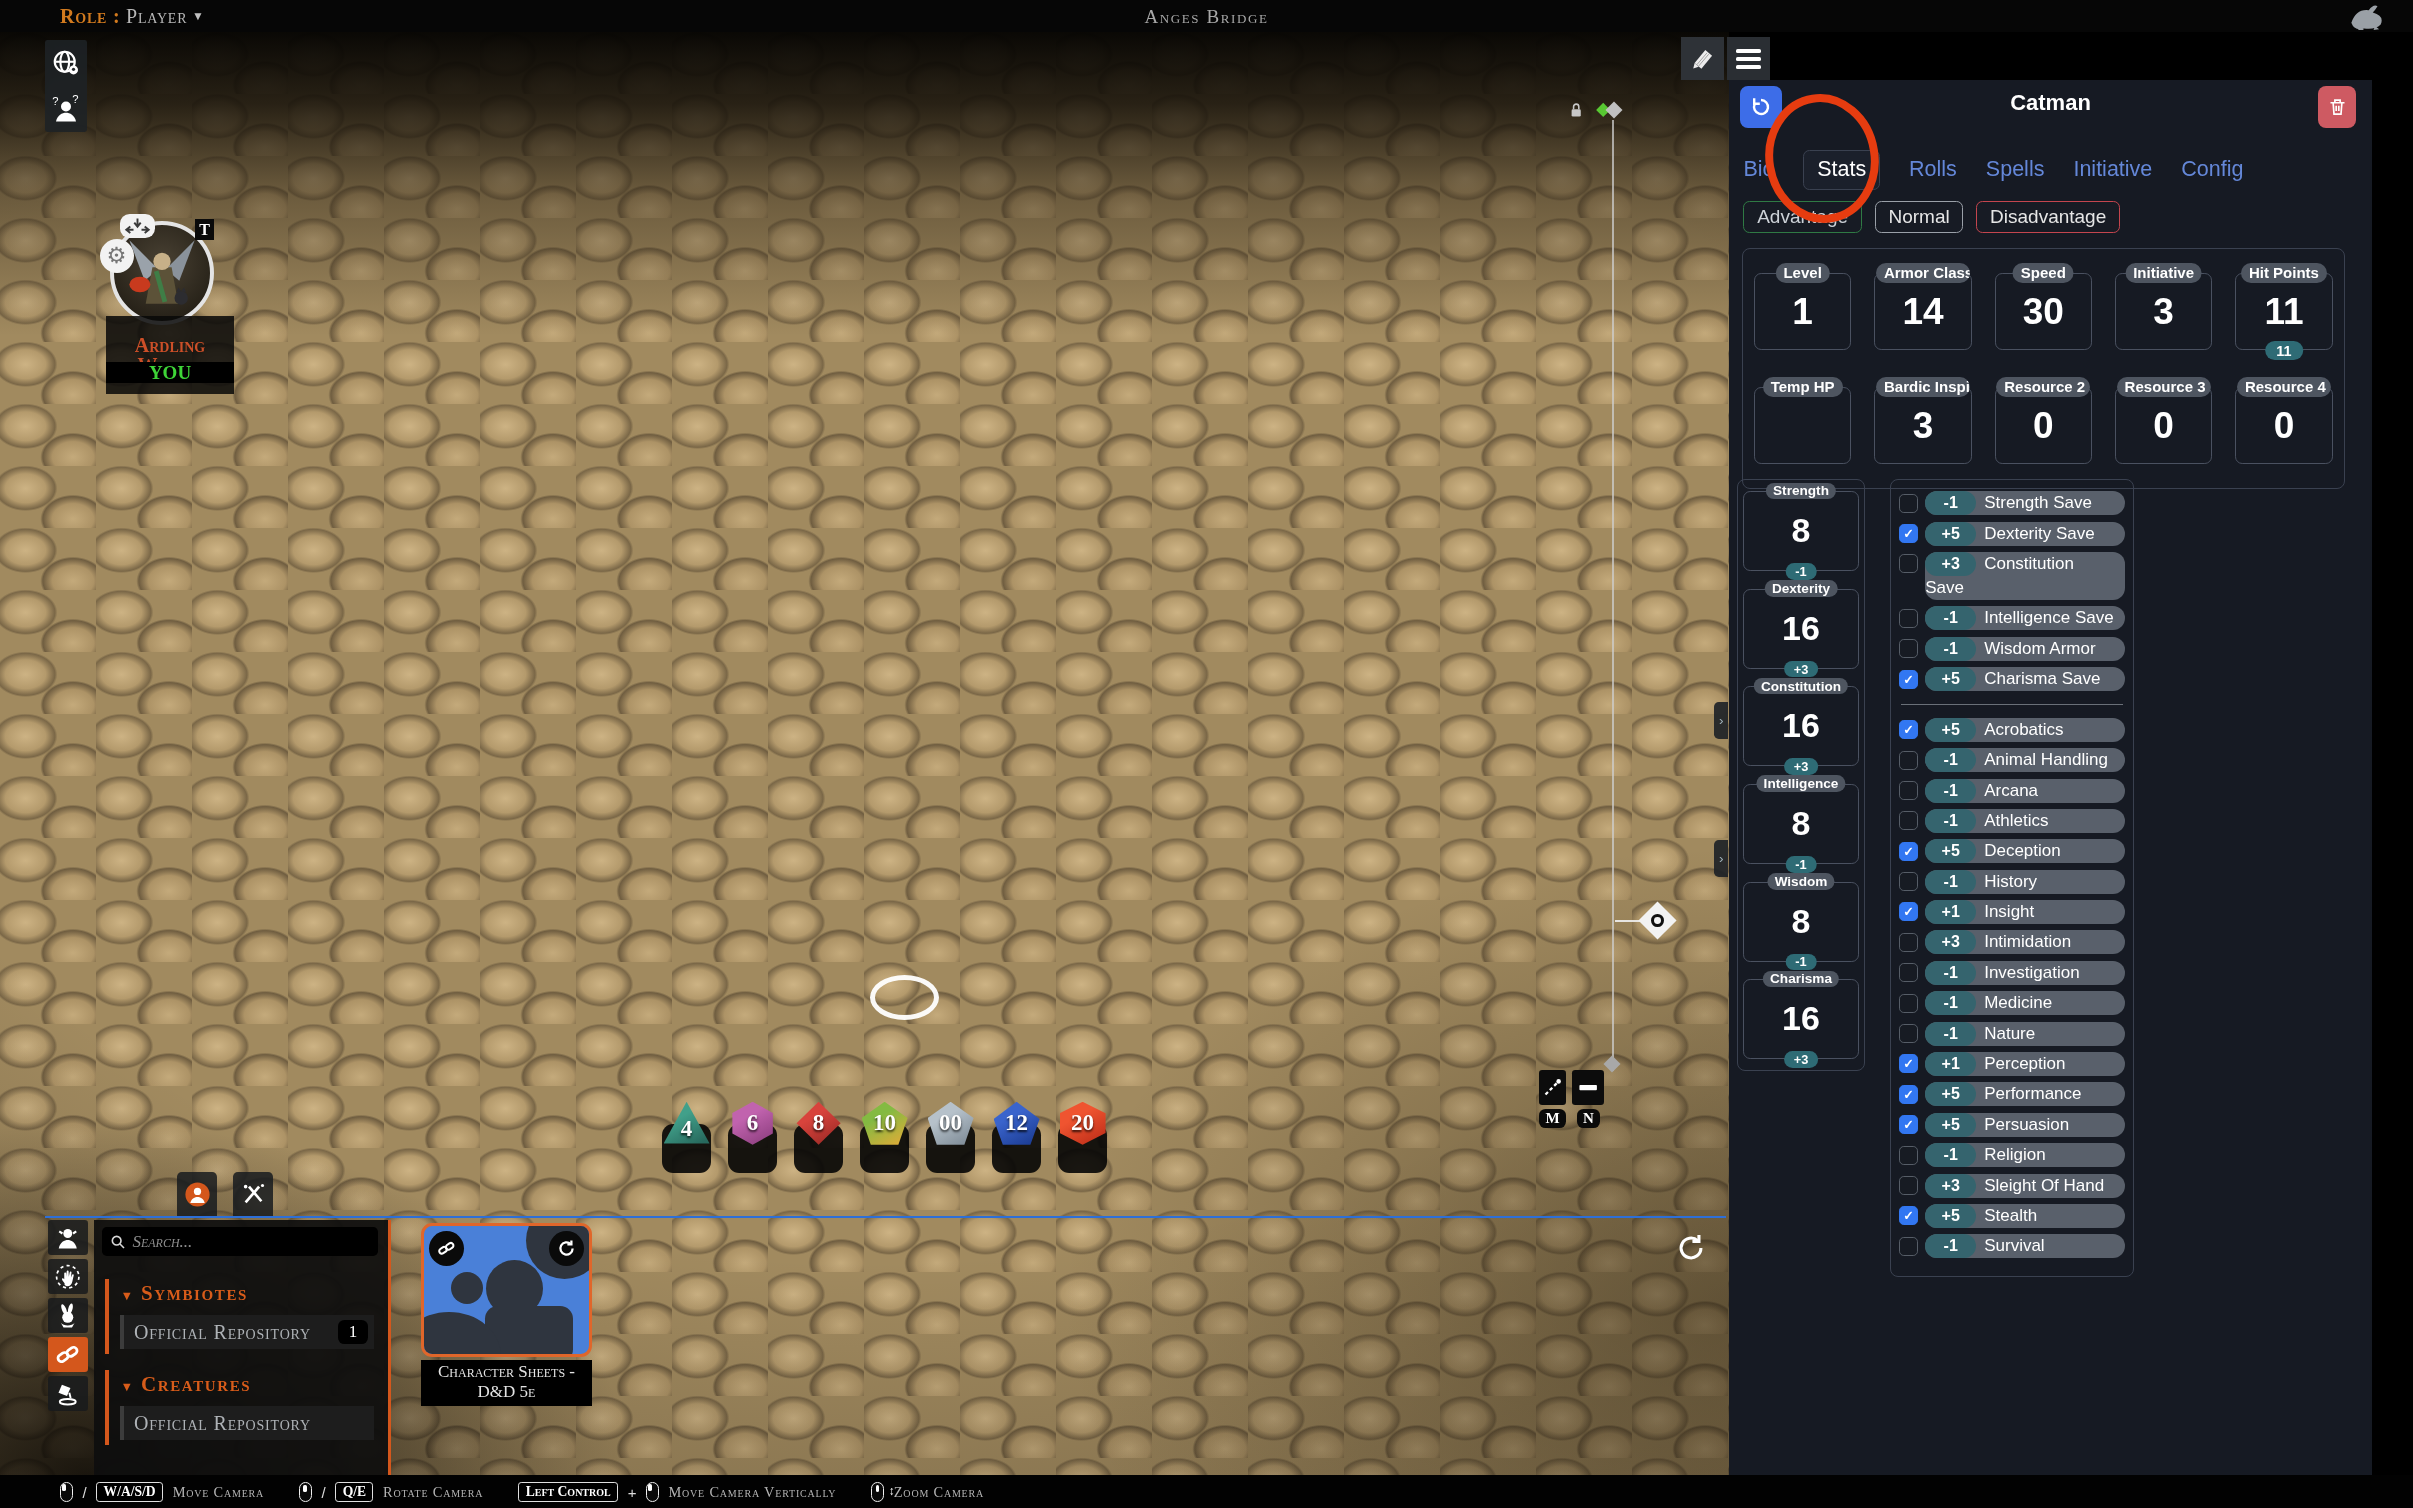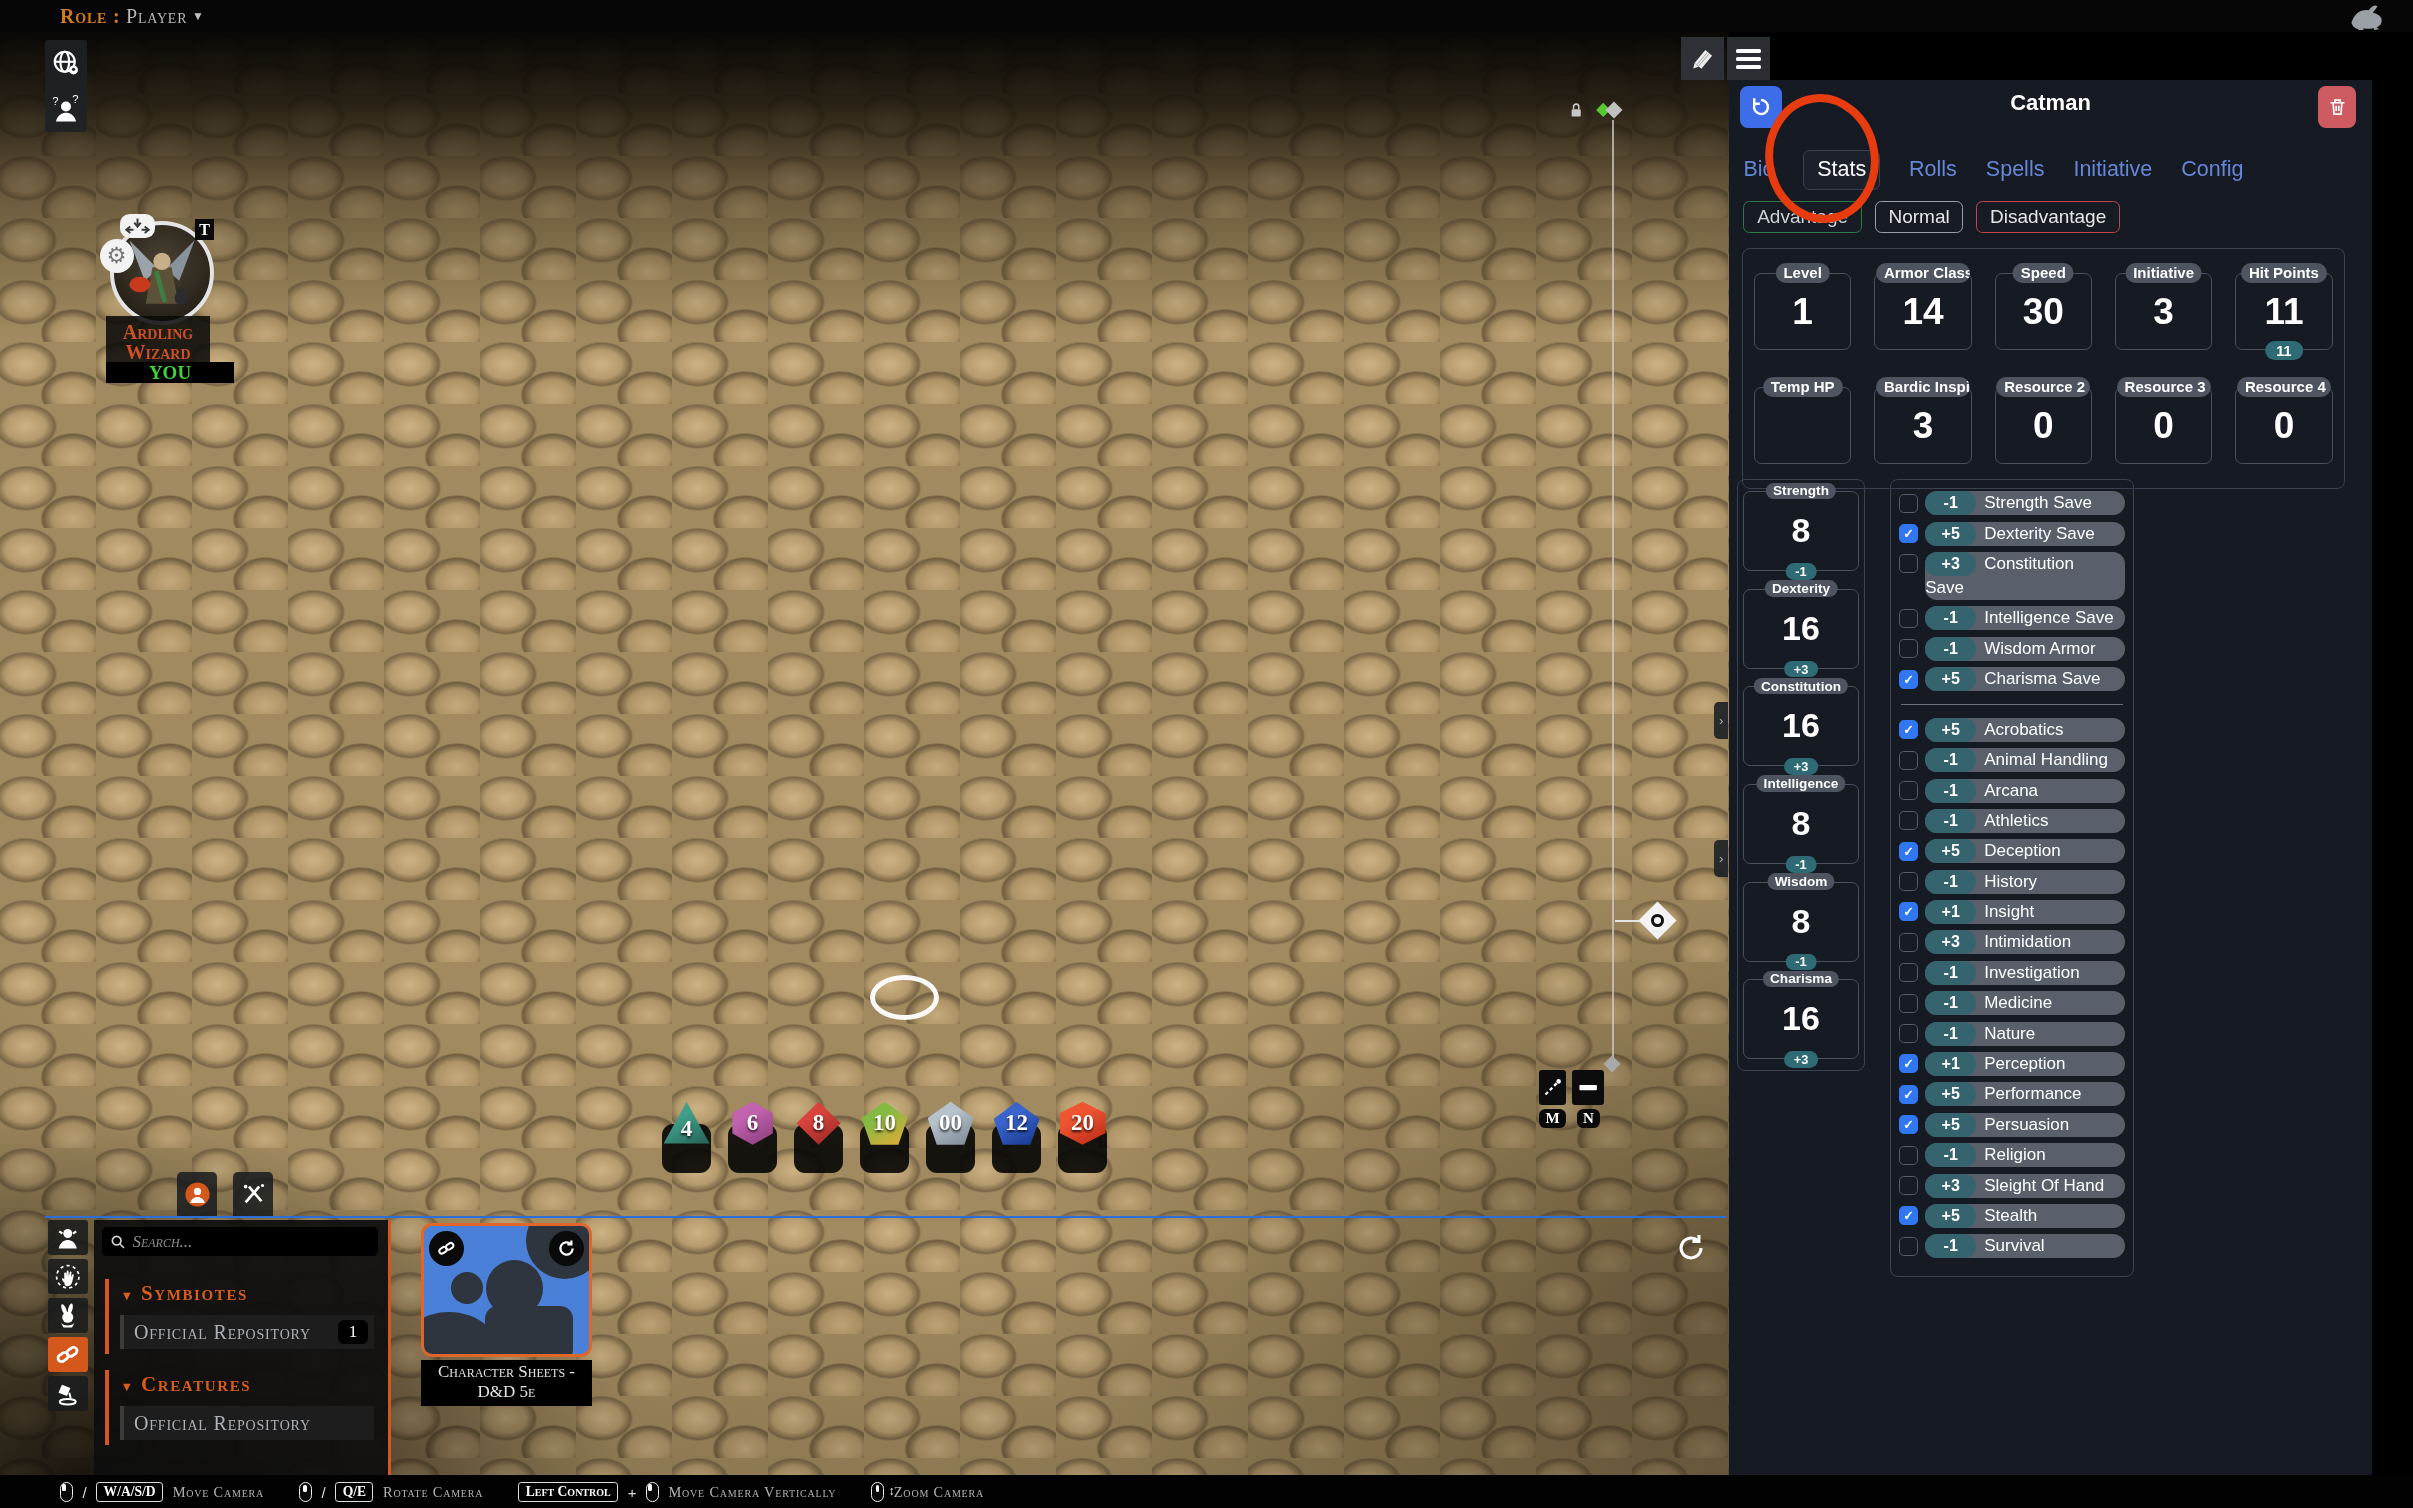--- a/index.html
+++ b/index.html
@@ -41,22 +41,22 @@
   .token { position:absolute; left:106px; top:185px; width:128px; }
   .token-ring { position:absolute; left:4px; top:4px; width:104px; height:104px; border-radius:50%;
     border:4px solid #e4e4e4; background:radial-gradient(circle at 50% 40%, #4a4234, #241f16 80%); overflow:hidden; }
   .token-ring svg { width:100%; height:100%; }
   .token-t { position:absolute; left:89px; top:1.6px; width:19px; height:21px; background:#0a0a0a; color:#fff;
     font-family:"Liberation Serif",serif; font-weight:bold; font-size:16px; text-align:center; line-height:21px; }
   .token-move { position:absolute; left:13.6px; top:-3.2px; width:35px; height:24px; background:#f2f2f2; border-radius:9.6px;
     display:flex; align-items:center; justify-content:center; }
   .token-gear { position:absolute; left:-6.4px; top:22.3px; width:34px; height:34px; background:#f2f2f2; border-radius:50%;
     text-align:center; line-height:34px; font-size:22.3px; color:#777; }
-  .nameplate { position:absolute; left:0; top:99px; width:104px; background:rgba(8,8,8,.85); text-align:center;
-    font-family:"Liberation Serif",serif; font-variant:small-caps; font-weight:bold; padding:6px 0; }
+  .nameplate { position:absolute; left:0; top:99px; width:128px; background:rgba(8,8,8,.85); text-align:center;
+    font-family:"Liberation Serif",serif; font-variant:small-caps; font-weight:bold; padding:19px 0; }
   .nameplate .nm { color:#cc4f28; font-size:20px; line-height:20px; }
   .youplate { position:absolute; left:0; top:145px; width:128px; background:#000; text-align:center;
     font-family:"Liberation Serif",serif; font-variant:small-caps; font-weight:bold; color:#3ed437; font-size:19px; line-height:21px; }
 
   
   .gz-vline { position:absolute; left:1612px; top:88px; width:2.4px; height:951px; background:rgba(205,205,205,.75); }
   .gz-hline { position:absolute; left:1615px; top:888px; width:34px; height:2.4px; background:rgba(240,240,240,.9); }
   .diamond { position:absolute; transform:rotate(45deg); }
   .gz-lock { position:absolute; left:1569px; top:70px; width:14.4px; height:16px; }
   .gz-node { position:absolute; left:1644px; top:875px; width:27px; height:27px; background:#f2f2f2; transform:rotate(45deg); }
@@ -196,20 +196,21 @@
   .topbtn { position:absolute; top:37px; width:43px; height:43px; background:#2e3237; display:flex;
     align-items:center; justify-content:center; z-index:65; }
 </style>
 </head>
 <body>
 
 <div id="topbar">
   <span class="role-label">Role :</span>
   <span class="role-value">Player</span>
   <span class="role-caret">▼</span>
+  <div class="board-title">Anges Bridge</div>
   <svg class="rabbit-logo" viewBox="0 0 58 36">
     <path fill="#9aa0a6" d="M8 26 Q14 8 30 10 Q36 2 41 5 Q38 10 35 13 Q50 17 45 28 Q38 35 24 33 Q12 37 8 26 Z"></path>
     <path fill="#9aa0a6" d="M20 32 l-4 3 8 0 z M38 30 l-2 5 7-1 z"></path>
   </svg>
 </div>
 
 <div id="viewport">
   <div class="stones"></div>
   <div class="vignette"></div>
 

